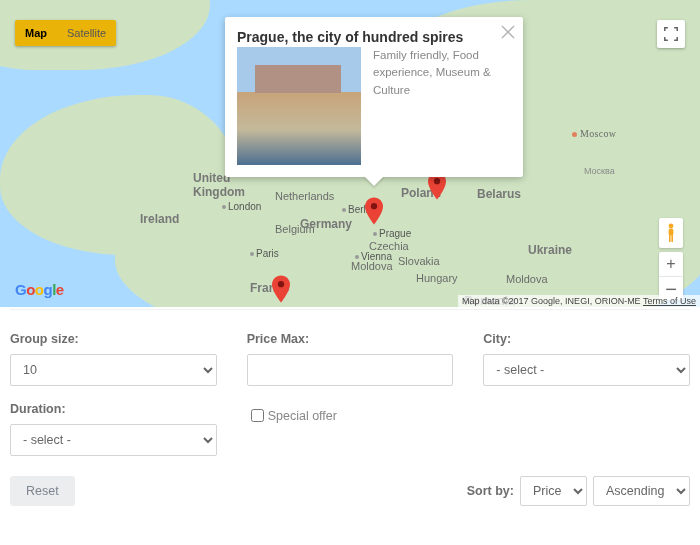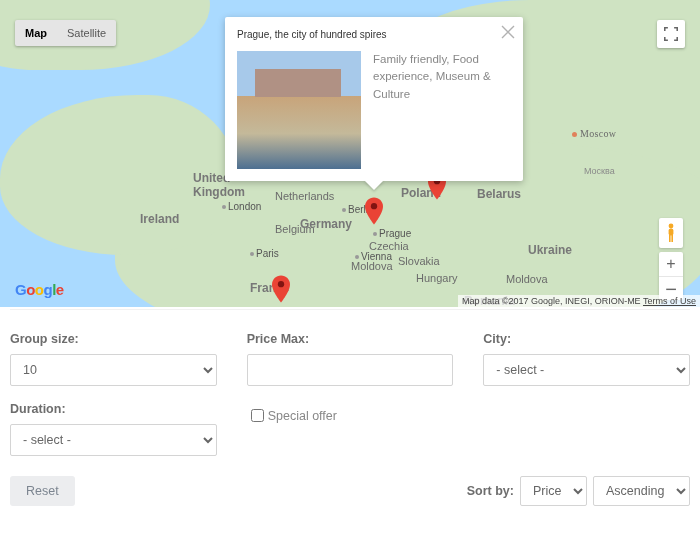--- a/index.html
+++ b/index.html
@@ -16,40 +16,40 @@
   .land.l4 { left:-50px; top:-60px; width:260px; height:130px; border-radius:40% 60% 60% 40%; }
   .maplabel { position:absolute; font-family:Arial, sans-serif; color:#6b6b6b; font-size:11px; white-space:nowrap; }
   .maplabel.big { font-weight:600; color:#777; font-size:12px; }
   .maplabel.city { font-size:10px; color:#555; }
   .maplabel.city .dot { display:inline-block; width:4px; height:4px; background:#999; border-radius:50%; vertical-align:middle; margin-right:2px;}
   .maplabel.cap { font-size:10px; font-family: Georgia, serif; letter-spacing:.3px; }
   .maplabel.cap .dot {display:inline-block; width:5px; height:5px; border-radius:50%; background:#e0815b; margin-right:3px; vertical-align:middle;}
   .maplabel.sub { font-size:9px; color:#8a8a8a; }
 
   
-  .maptype { position:absolute; left:15px; top:20px; background:#e5e5e5; border-radius:2px; box-shadow:0 1px 3px rgba(0,0,0,.3); font-size:11px; display:flex; }
+  .maptype { position:absolute; left:15px; top:20px; background:#eab308; border-radius:2px; box-shadow:0 1px 3px rgba(0,0,0,.3); font-size:11px; display:flex; }
   .maptype div { padding:7px 10px; cursor:pointer; color:#565656; }
   .maptype div.active { font-weight:700; color:#000; }
 
   .fullscreen { position:absolute; right:15px; top:20px; width:28px; height:28px; background:#fff; border-radius:2px; box-shadow:0 1px 3px rgba(0,0,0,.3); cursor:pointer; display:flex; align-items:center; justify-content:center;}
   .fullscreen svg { width:14px; height:14px; }
 
   .pegman { position:absolute; right:17px; top:218px; width:24px; height:30px; background:#fff; border-radius:2px; box-shadow:0 1px 3px rgba(0,0,0,.2); cursor:pointer; display:flex; align-items:center; justify-content:center; }
   .zoom { position:absolute; right:17px; top:252px; width:24px; background:#fff; border-radius:2px; box-shadow:0 1px 3px rgba(0,0,0,.2); }
   .zoom div { height:24px; display:flex; align-items:center; justify-content:center; cursor:pointer; color:#666; font-size:16px; line-height:1; }
   .zoom div + div { border-top:1px solid #e6e6e6; font-size:20px; }
 
   .marker { position:absolute; width:18px; height:28px; cursor:pointer; }
   .marker svg { width:100%; height:100%; display:block; }
 
   .info-window { position:absolute; left:225px; top:17px; width:298px; background:#fff; border-radius:2px; box-shadow:0 2px 7px rgba(0,0,0,.25); }
   .info-tail { position:absolute; left:50%; bottom:-9px; margin-left:-10px; width:0; height:0; border-left:10px solid transparent; border-right:10px solid transparent; border-top:10px solid #fff; filter:drop-shadow(0 2px 1px rgba(0,0,0,.15)); }
   .info-close { position:absolute; right:8px; top:8px; width:14px; height:14px; cursor:pointer; opacity:.45; }
   .info-inner { padding:12px 18px 12px 12px; }
-  .info-title { font-weight:400; font-size:10px; color:#333; margin-bottom:11px; }
+  .info-title { font-weight:700; font-size:14px; color:#333; margin-bottom:2px; }
   .info-body { display:flex; gap:12px; }
   .info-thumb { width:124px; height:118px; background:linear-gradient(180deg,#a7c9ea 0%, #a7c9ea 38%, #c8a47a 38%, #c4b99a 70%, #4d6f91 100%); position:relative; flex:none; }
   
   .info-thumb::before { content:""; position:absolute; left:18px; top:18px; width:86px; height:28px; background:#b09184; }
   .info-tags { font-size:11.5px; color:#888; line-height:1.5; }
 
   .google-logo { position:absolute; left:15px; bottom:9px; font-family:Arial,sans-serif; font-size:15px; font-weight:700; letter-spacing:-.5px;text-align:right; }
   .google-logo span:nth-child(1){color:#4285F4}.google-logo span:nth-child(2){color:#EA4335}.google-logo span:nth-child(3){color:#FBBC05}.google-logo span:nth-child(4){color:#4285F4}.google-logo span:nth-child(5){color:#34A853}.google-logo span:nth-child(6){color:#EA4335}
   .attrib { position:absolute; right:0; bottom:0; padding:1px 4px; font-size:9px; color:#444; background:rgba(255,255,255,.72); }
   .attrib .tos { margin-left:0; text-decoration:underline; cursor:pointer; }

